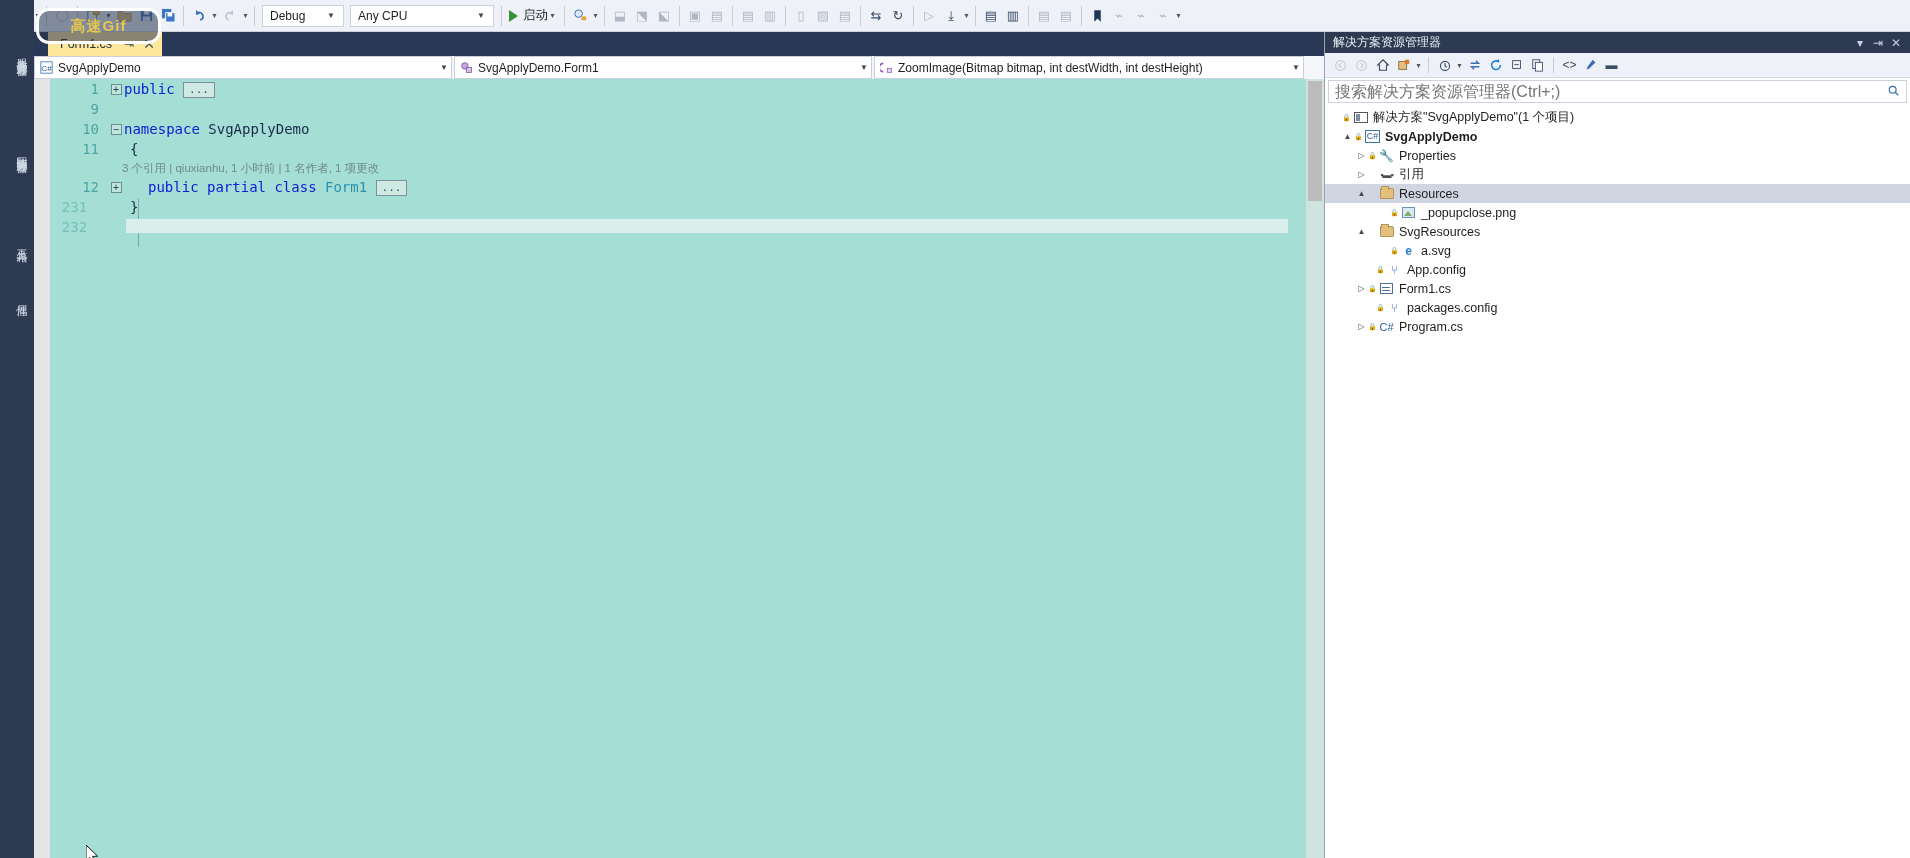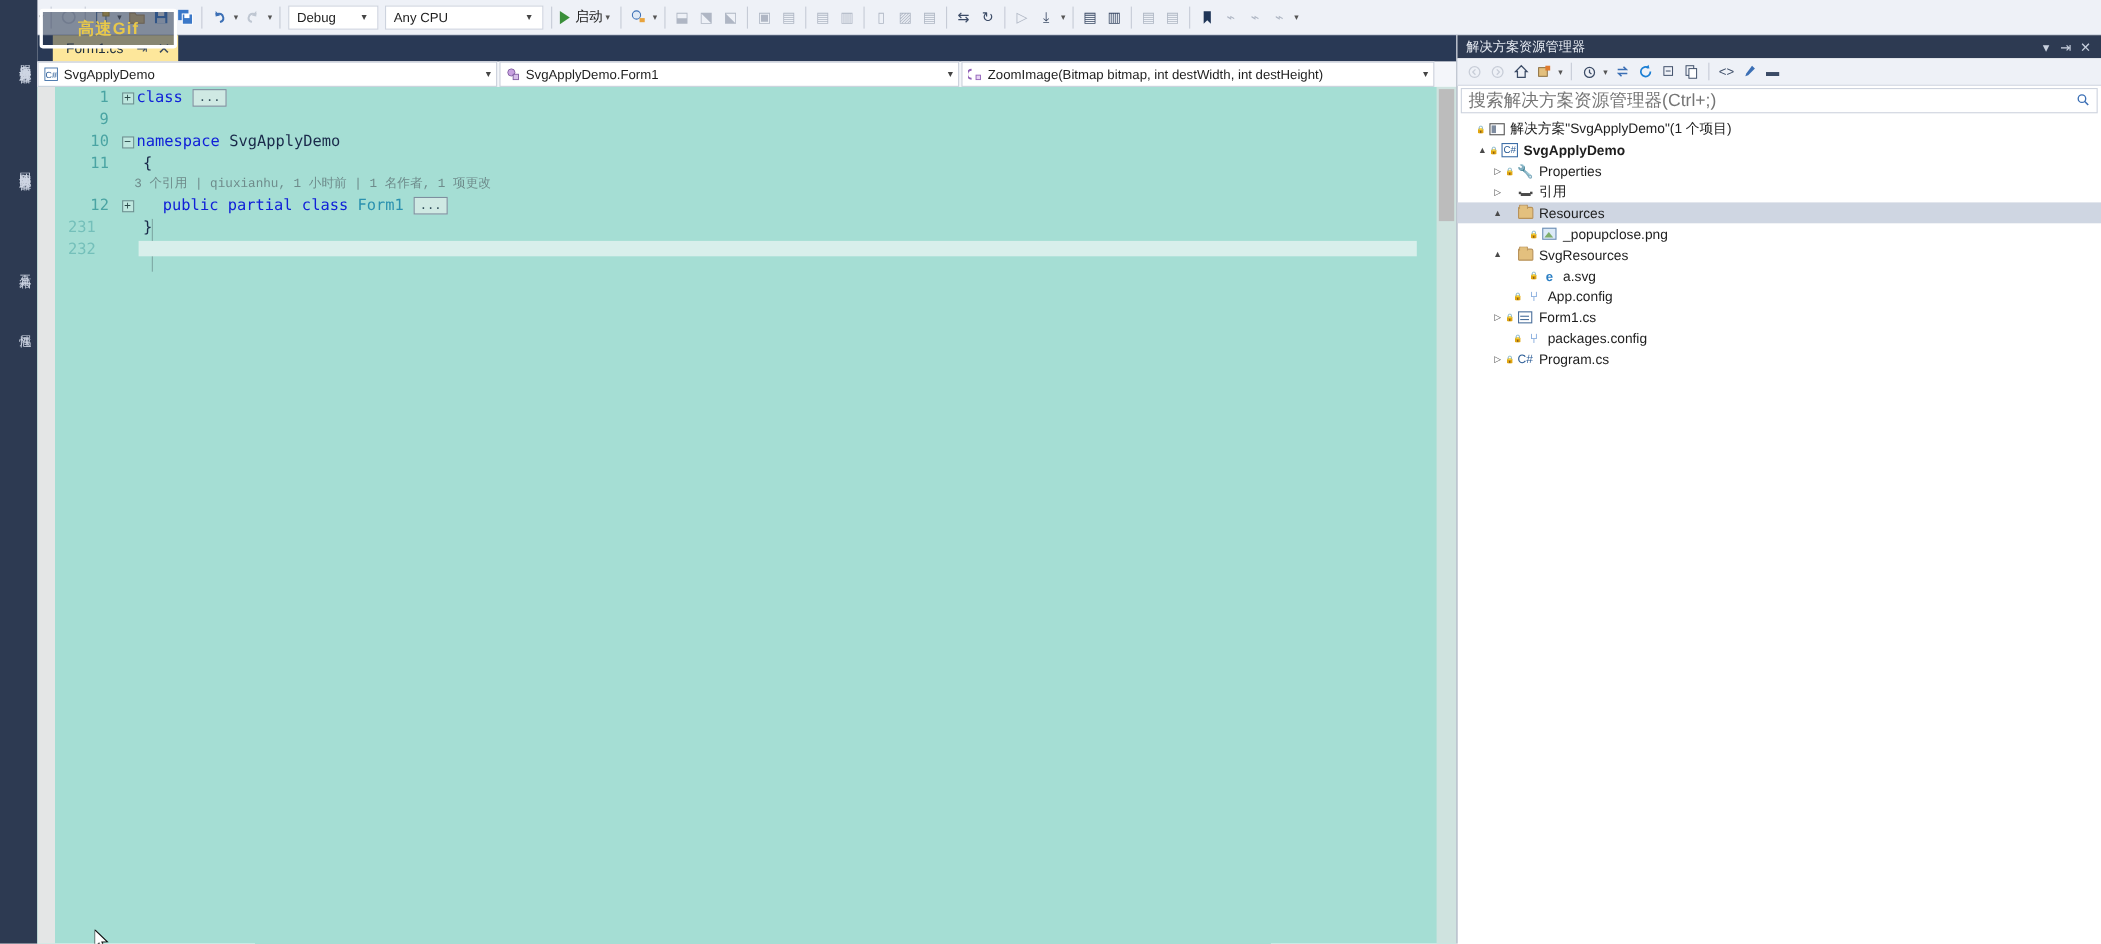--- a/index.html
+++ b/index.html
@@ -51,21 +51,21 @@
     writing-mode:vertical-rl;
     text-orientation:upright;
     color:#cfd6e4; font-size:11px; letter-spacing:1px;
     white-space:nowrap; text-align:center;
     padding:6px 0;
   }
 
   
   .gif-badge {
     position:absolute; left:36px; top:8px; width:125px; height:36px;
-    border:3px solid #ffffff; border-radius:3px;
+    border:3px solid #ffffff; border-radius:13px;
     background:rgba(40,55,80,0.55);
     display:flex; align-items:center; justify-content:center;
     color:#e8c84a; font-weight:bold; font-size:15px; letter-spacing:1px;
     z-index:40; overflow:hidden;
   }
 
   
   .tabstrip {
     position:absolute; left:34px; top:32px; width:1290px; height:24px;
     background:#293955;
@@ -129,22 +129,22 @@
   .code { white-space:pre; }
   .kw { color:#1020d8; }
   .ty { color:#2b91af; }
   .pl { color:#1a2a4a; }
   .ellip {
     display:inline-block; border:1px solid #7d8f9f; background:#cfe9e3;
     padding:0 5px; font-size:11px; color:#33505c; line-height:14px;
     vertical-align:middle;
   }
   .codelens {
-    position:relative; height:18px; display:flex; 
-    font-family:Liberation Mono, monospace; font-size:11.5px;
+    position:relative; height:18px; display:flex; align-items:center;
+    font-family:Liberation Sans, sans-serif; font-size:11.5px;
     color:#6e8b8b;
   }
   .codelens .cl-txt { padding-left:72px; white-space:nowrap; }
   .vline {
     position:absolute; left:88px; top:120px; width:1px; height:48px;
     background:#7ea8a4;
   }
   .hl-band {
     position:absolute; left:76px; right:18px; height:14px; background:#d8efeb;
   }
@@ -461,21 +461,21 @@
 
     <div class="code-area">
 
       <div class="vline"></div>
 
       <div class="line">
         <span class="lnum">1</span>
         <span class="outline">
             <span class="ob">+</span>
           </span>
-        <span class="code"><span class="kw">class</span> <span class="ellip">...</span></span>
+        <span class="code"><span class="kw">public</span> <span class="ellip">...</span></span>
       </div>
 
       <div class="line">
         <span class="lnum">9</span>
         <span class="outline"></span>
         <span class="code"></span>
       </div>
 
       <div class="line">
         <span class="lnum">10</span>

